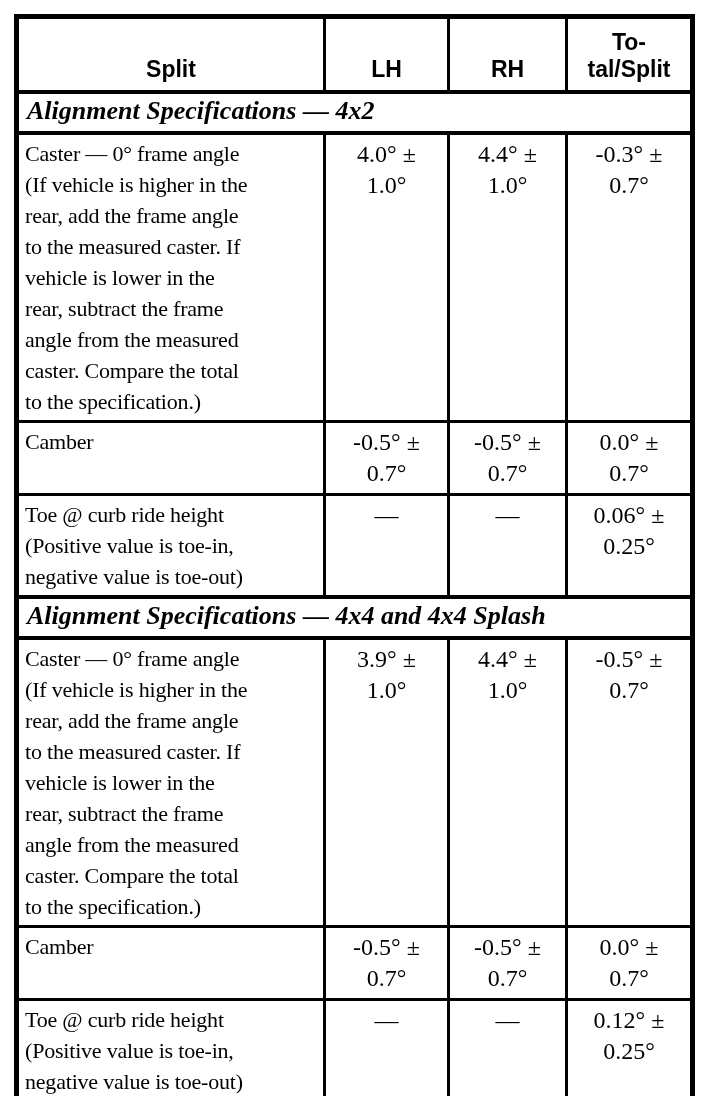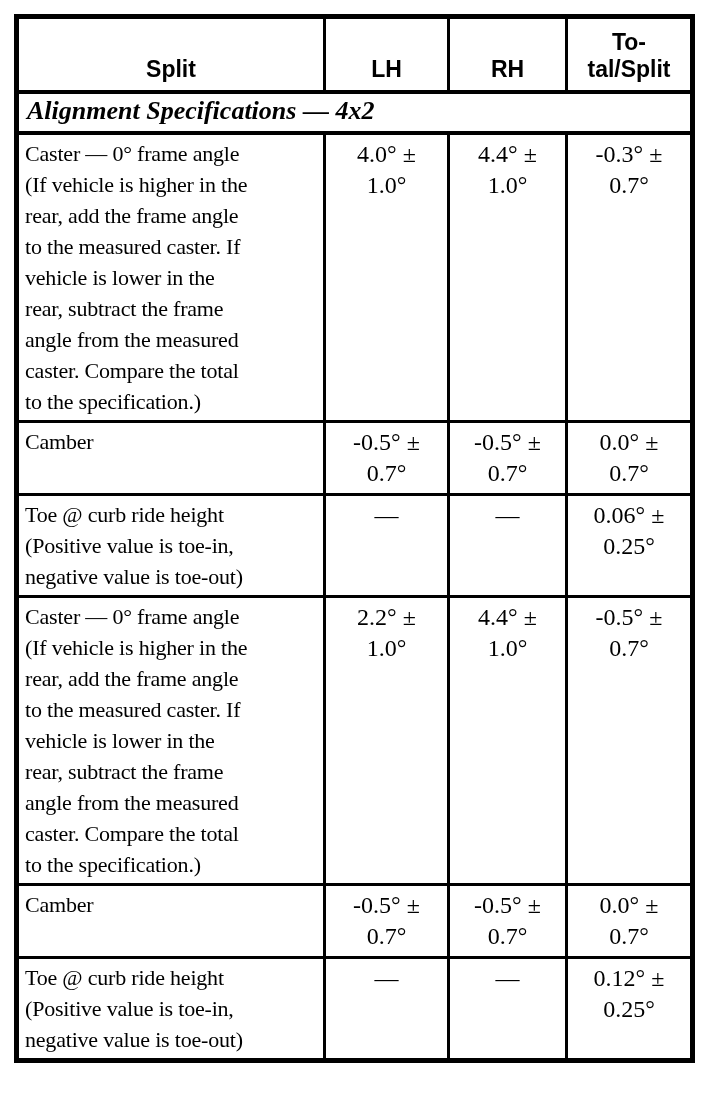--- a/index.html
+++ b/index.html
@@ -143,32 +143,35 @@
     <tr class="toe-row">
       <td class="item">Toe @ curb ride height
 (Positive value is toe-in,
 negative value is toe-out)</td>
       <td class="val">—</td>
       <td class="val">—</td>
       <td class="val">0.06° ±
 0.25°</td>
     </tr>
 
+    <tr class="section-row">
+      <td colspan="4">Alignment Specifications — 4x4 and 4x4 Splash</td>
+    </tr>
 
     <tr class="caster-row">
       <td class="item">Caster — 0° frame angle
 (If vehicle is higher in the
 rear, add the frame angle
 to the measured caster. If
 vehicle is lower in the
 rear, subtract the frame
 angle from the measured
 caster. Compare the total
 to the specification.)</td>
-      <td class="val">2.2° ±
+      <td class="val">3.9° ±
 1.0°</td>
       <td class="val">4.4° ±
 1.0°</td>
       <td class="val">-0.5° ±
 0.7°</td>
     </tr>
 
     <tr class="camber-row">
       <td class="item">Camber</td>
       <td class="val">-0.5° ±

